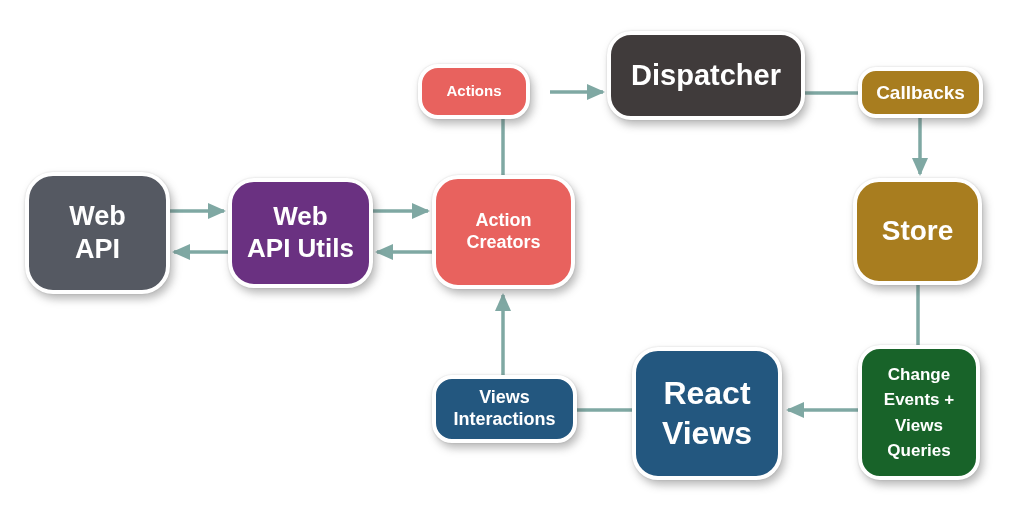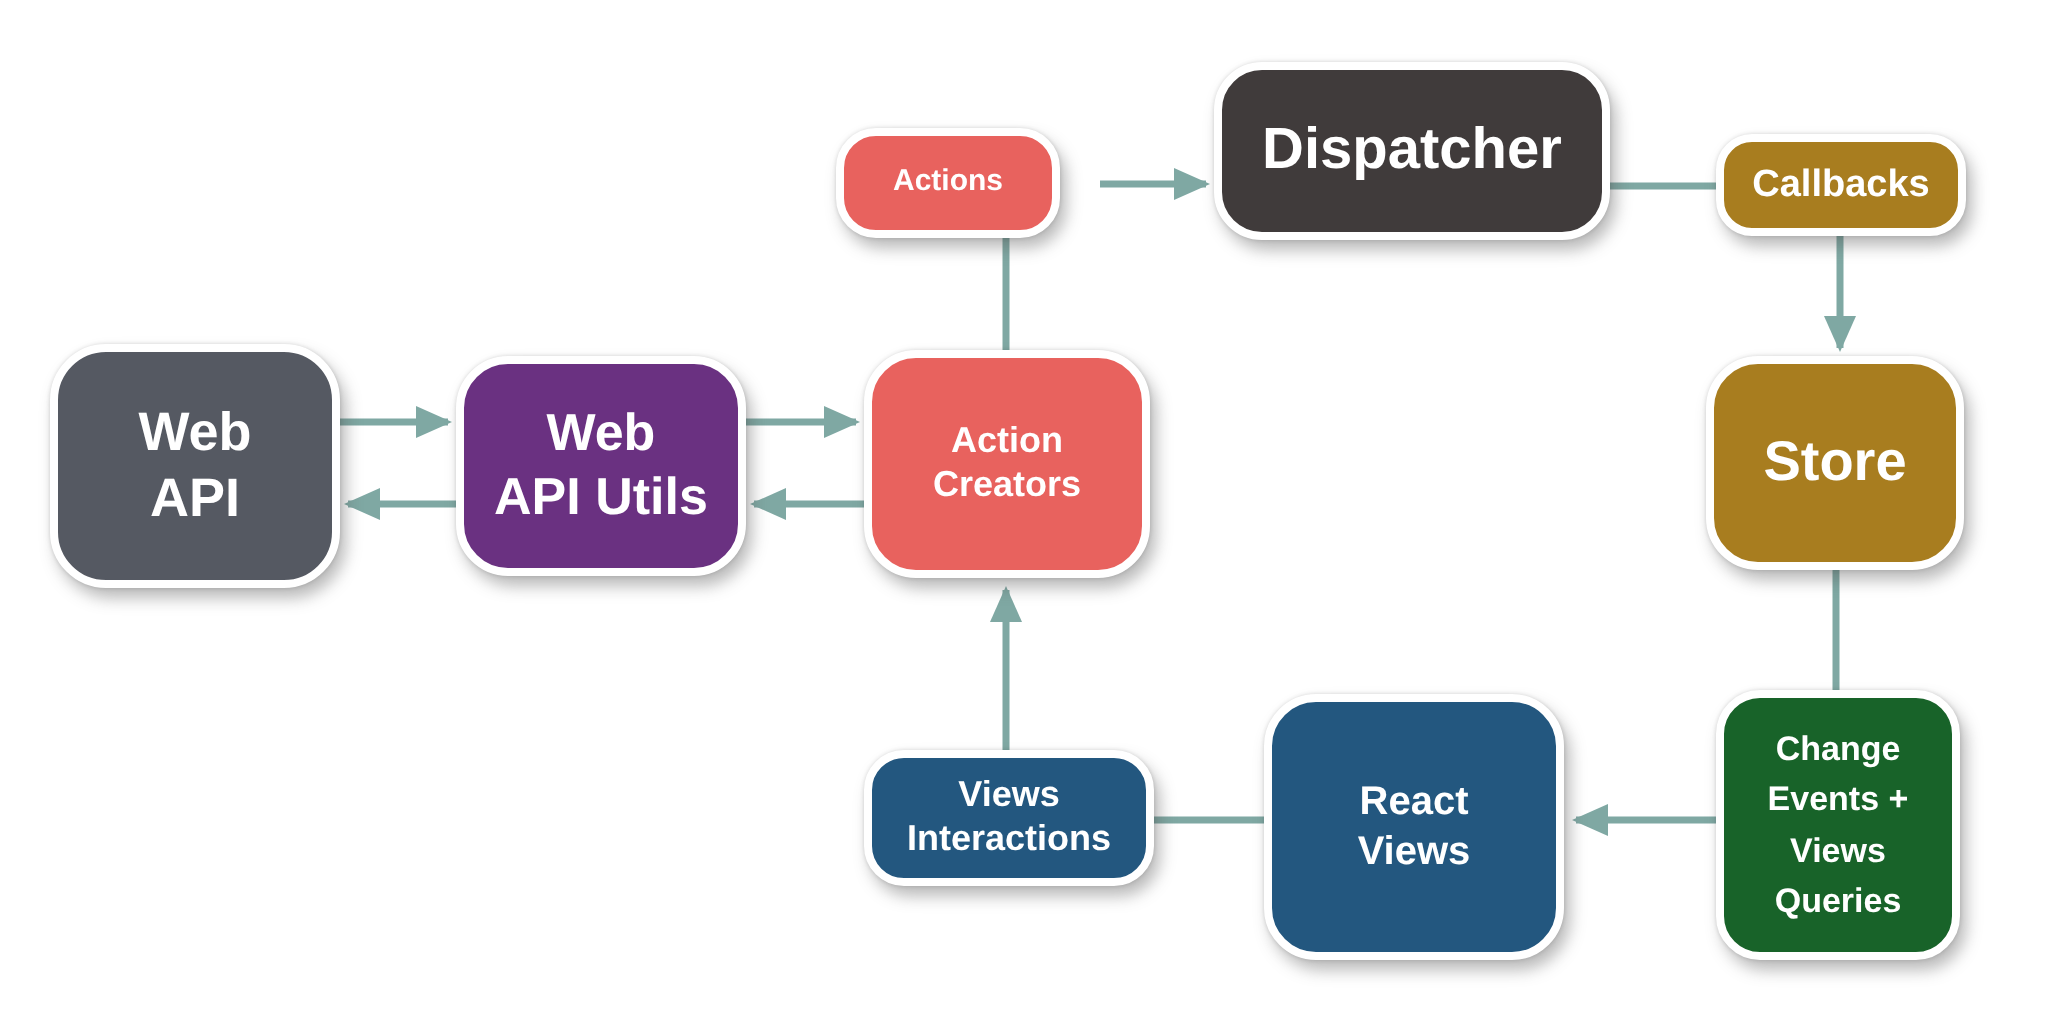--- a/index.html
+++ b/index.html
@@ -24,21 +24,21 @@
     line-height:1.22;
   }
   .web-api          {left:25px;  top:172px; width:145px; height:122px; background:var(--slate);   font-size:27px; border-radius:28px;}
   .web-api-utils    {left:228px; top:178px; width:145px; height:110px; background:var(--purple);  font-size:26px; border-radius:26px;}
   .action-creators  {left:432px; top:175px; width:143px; height:114px; background:var(--salmon);  font-size:18px; border-radius:26px;}
   .actions          {left:418px; top:64px;  width:112px; height:55px;  background:var(--salmon);  font-size:15px; border-radius:20px;}
   .dispatcher       {left:607px; top:31px;  width:198px; height:89px;  background:var(--charcoal);font-size:29px; border-radius:24px;text-align:center;}
   .callbacks        {left:858px; top:67px;  width:125px; height:51px;  background:var(--gold);    font-size:19px; border-radius:18px;}
   .store            {left:853px; top:178px; width:129px; height:107px; background:var(--gold);    font-size:28px; border-radius:26px;}
   .change-events    {left:858px; top:345px; width:122px; height:135px; background:var(--green);   font-size:17px; border-radius:22px; line-height:1.5;}
-  .react-views      {left:632px; top:347px; width:150px; height:133px; background:var(--blue);    font-size:20px; border-radius:26px;}
+  .react-views      {left:632px; top:347px; width:150px; height:133px; background:var(--blue);    font-size:32px; border-radius:26px;}
   .user-interactions{left:432px; top:375px; width:145px; height:68px;  background:var(--blue);    font-size:18px; border-radius:20px;}
 </style>
 </head>
 <body>
 
 <div class="canvas">
 
   <svg class="edges" viewBox="0 0 1024 511">
     <defs>
       <marker id="ah" markerUnits="userSpaceOnUse" markerWidth="20" markerHeight="18" refX="16" refY="8" orient="auto">

